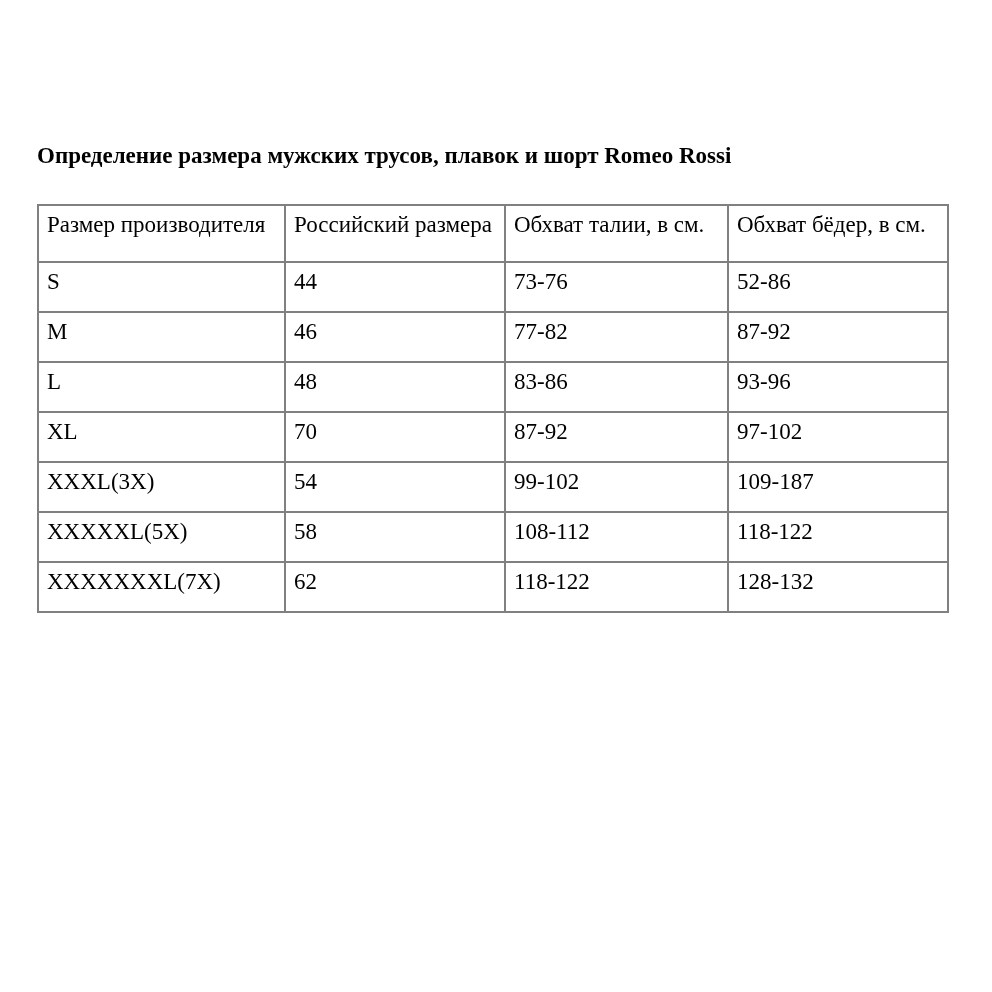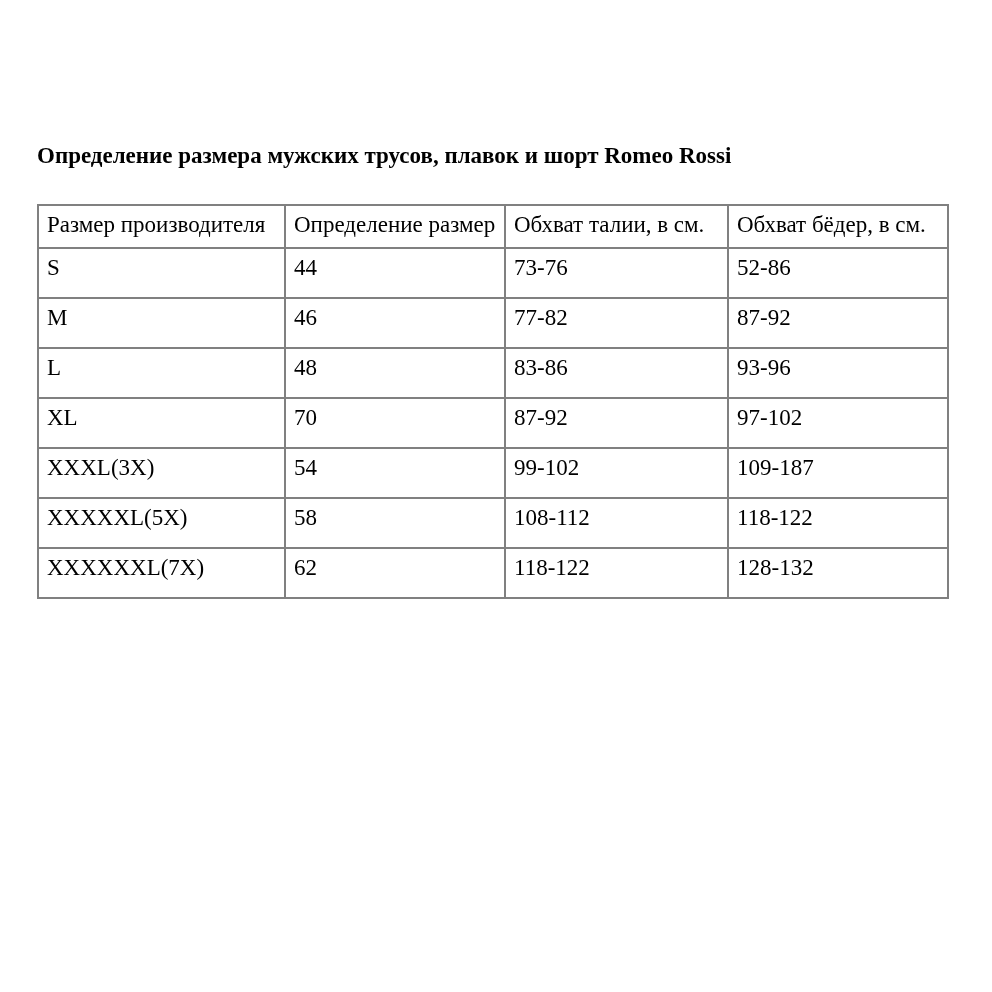--- a/index.html
+++ b/index.html
@@ -37,21 +37,21 @@
     border: 2px solid #808080;
     font-size: 23px;
     font-weight: normal;
     text-align: left;
     vertical-align: top;
     padding: 6px 8px 4px 8px;
     overflow: hidden;
     white-space: nowrap;
   }
   table.size-table th {
-    height: 43px;
+    height: 57px;
   }
   table.size-table td {
     height: 50px;
   }
 </style>
 </head>
 <body>
 
 <div class="page">
 
@@ -60,21 +60,21 @@
   <table class="size-table">
     <colgroup>
       <col class="c1">
         <col class="c2">
         <col class="c3">
         <col class="c4">
     </colgroup>
     <thead>
       <tr>
         <th>Размер производителя</th>
-        <th>Определение размер</th>
+        <th>Российский размера</th>
         <th>Обхват талии, в см.</th>
         <th>Обхват бёдер, в см.</th>
       </tr>
     </thead>
     <tbody>
       <tr>
         <td>S</td>
         <td>44</td>
         <td>73-76</td>
         <td>52-86</td>
@@ -103,21 +103,21 @@
         <td>99-102</td>
         <td>109-187</td>
       </tr>
       <tr>
         <td>XXXXXL(5X)</td>
         <td>58</td>
         <td>108-112</td>
         <td>118-122</td>
       </tr>
       <tr>
-        <td>XXXXXXL(7X)</td>
+        <td>XXXXXXXL(7X)</td>
         <td>62</td>
         <td>118-122</td>
         <td>128-132</td>
       </tr>
     </tbody>
   </table>
 
 </div>
 
 </body></html>

